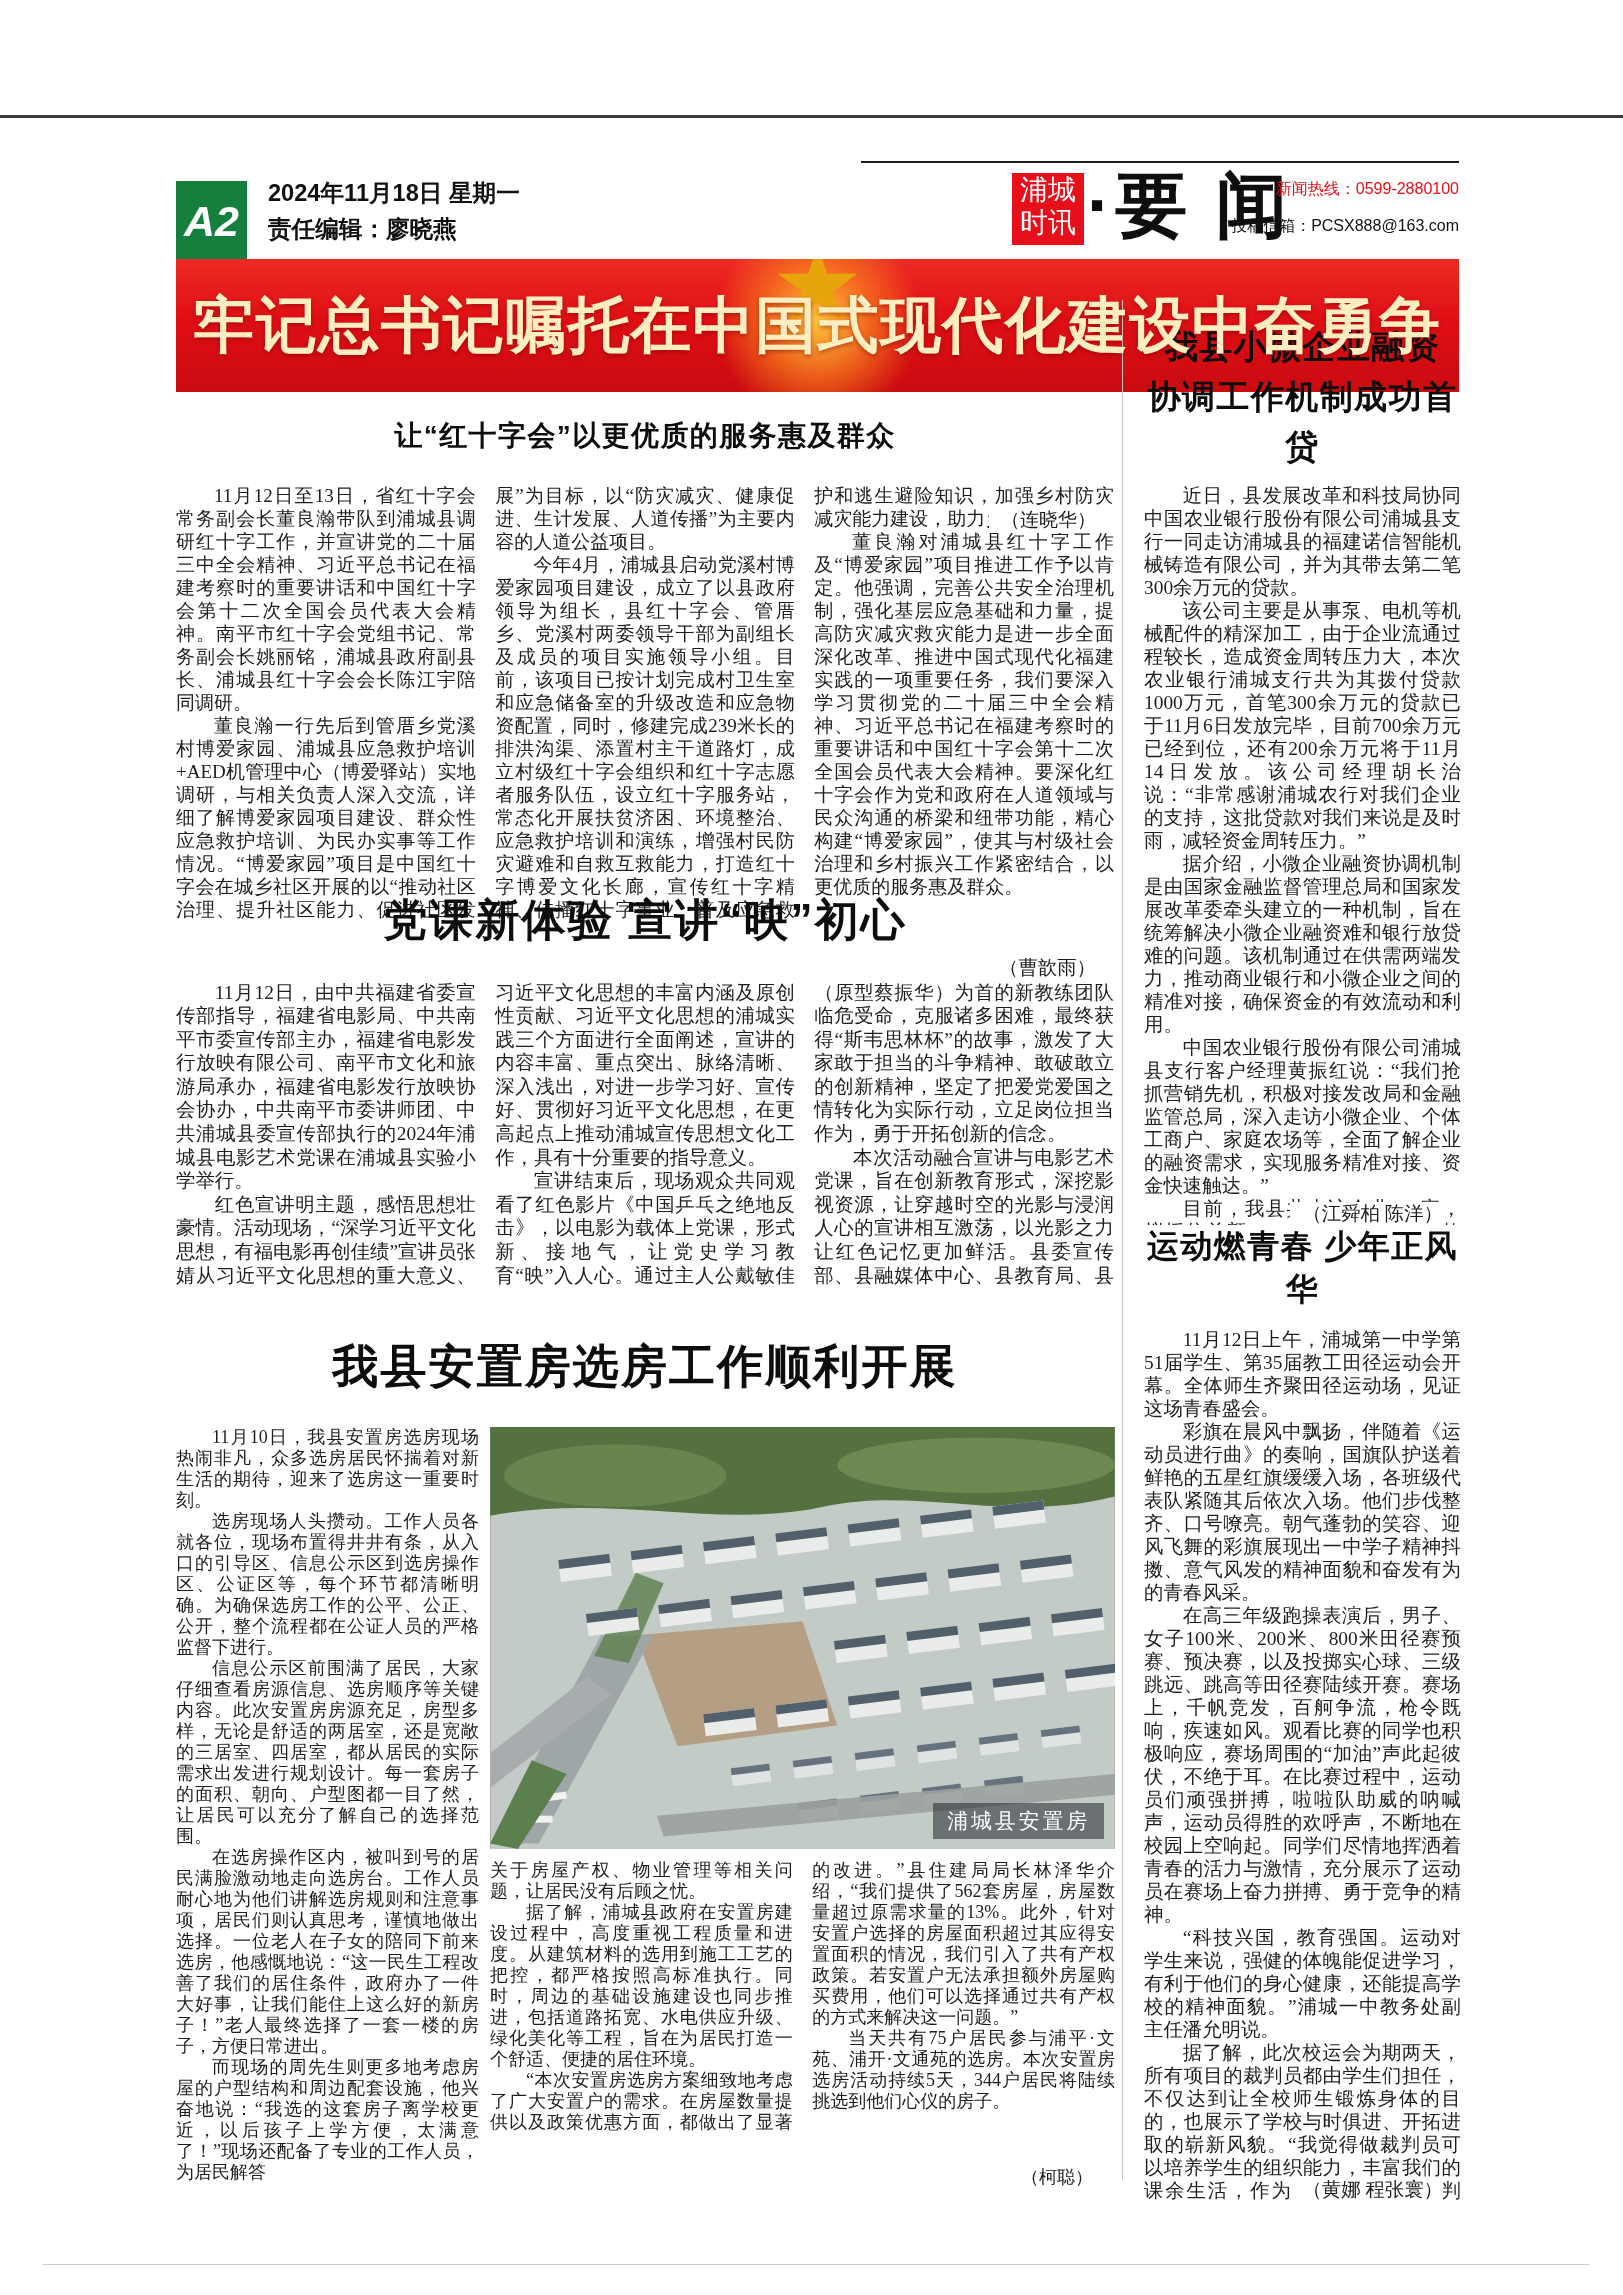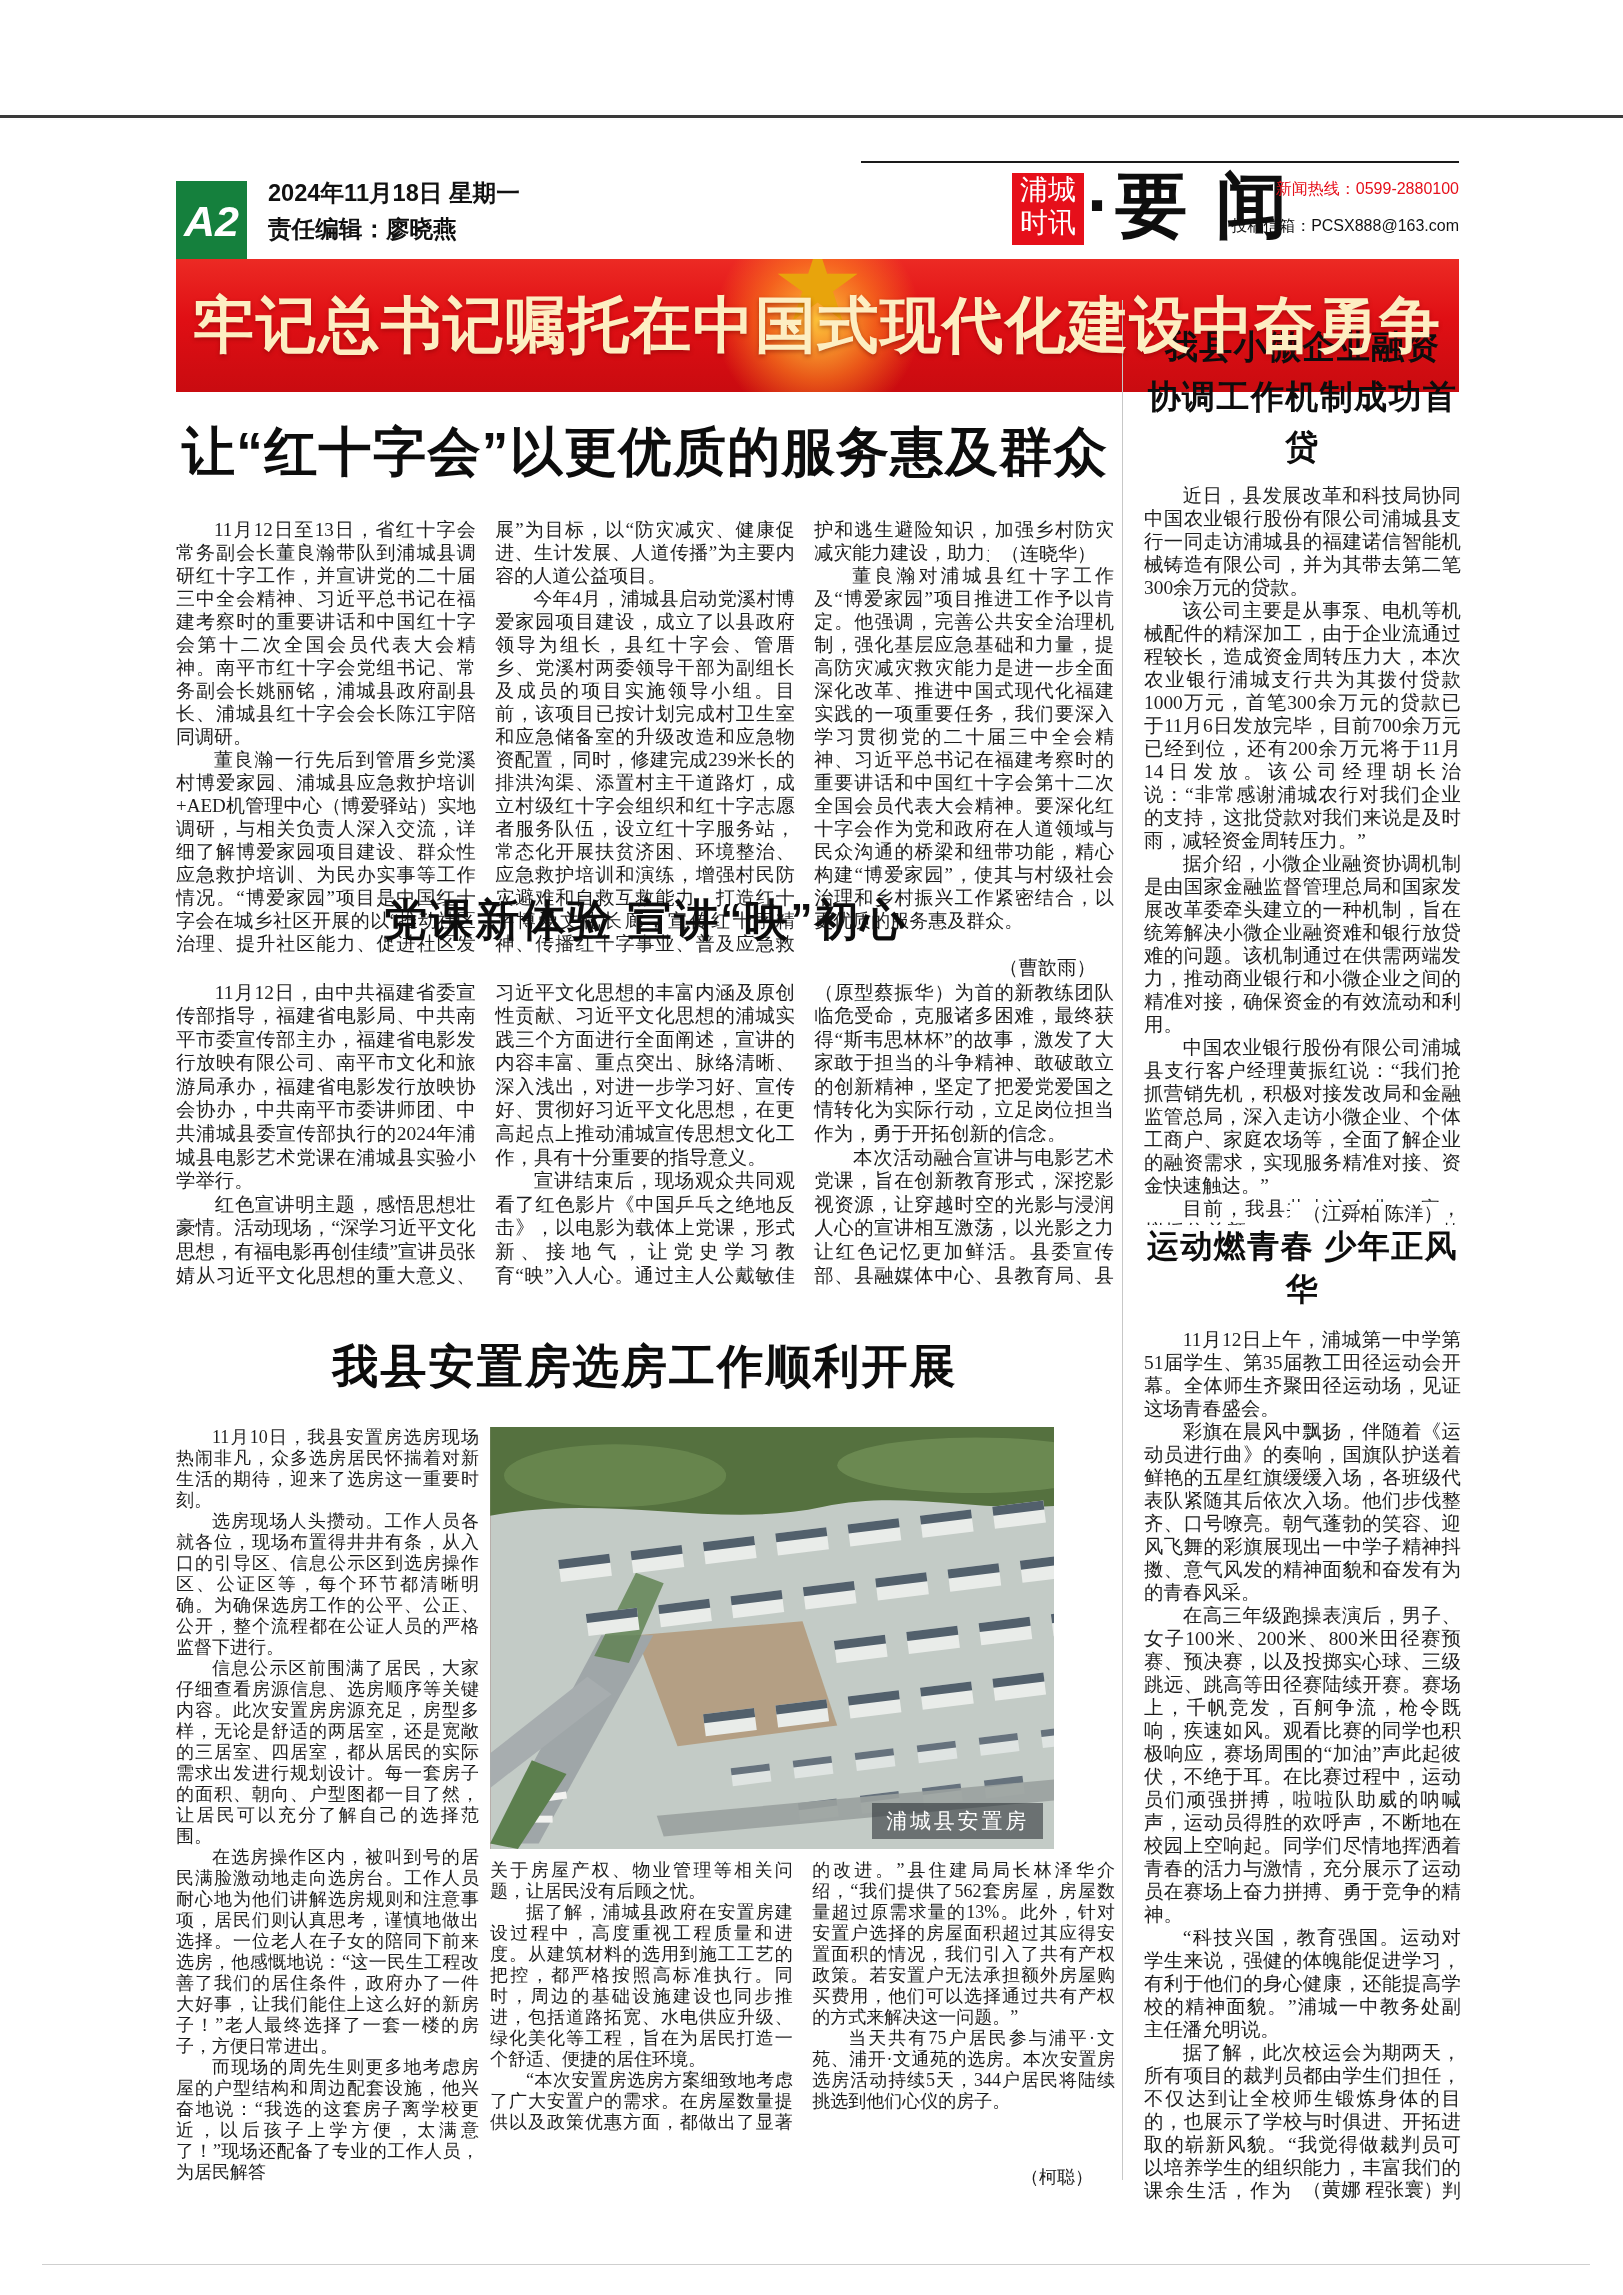--- a/index.html
+++ b/index.html
@@ -28,35 +28,35 @@
                font-family:"DejaVu Sans",sans-serif;}
   .banner-text{position:relative;z-index:2;text-align:center;line-height:133px;font-family:"Liberation Sans",sans-serif;
                font-weight:900;font-size:61px;letter-spacing:1.4px;color:#fdeec2;text-shadow:0 2.1px 4.2px rgba(110,0,0,.45);}
   
   .a-title{font-family:"Liberation Sans",sans-serif;font-weight:900;color:#0d0d0d;text-align:center;}
   .cols{column-gap:19.4px;text-align:justify;overflow:hidden;position:relative;}
   .para{margin:0;text-indent:2em;}
   .byline{position:absolute;right:18px;bottom:0;background:#fff;padding-left:12px;}
   
   .art1{position:absolute;left:176px;top:406px;width:938px;}
-  .art1 .a-title{font-size:53px;letter-spacing:1.4px;margin:11px 0 29px;}
+  .art1 .a-title{font-size:28px;letter-spacing:1.4px;margin:11px 0 29px;}
   .art1 .cols{column-count:3;height:455px;font-size:19px;line-height:23px;}
   .art1 .byline{font-size:19px;}
   
   .art2{position:absolute;left:176px;top:891px;width:938px;}
   .art2 .a-title{font-size:44px;letter-spacing:2.1px;margin:0 0 30.5px;}
   .art2 .cols{column-count:3;height:328px;font-size:19.4px;line-height:23.6px;}
   .art2 .byline{font-size:19.4px;}
   
   .art3{position:absolute;left:176px;top:1336px;width:938px;}
   .art3 .a-title{font-size:46px;letter-spacing:2.1px;margin:0 0 29px;}
   .art3-body{position:relative;height:781px;}
   .h-col1{position:absolute;left:0;top:0;width:303px;height:769px;overflow:hidden;
           font-size:18px;line-height:21px;text-align:justify;}
-  .photo{position:absolute;left:314px;top:0;width:564px;height:422px;overflow:hidden;background:#7f1d1d;}
+  .photo{position:absolute;left:314px;top:0;width:625px;height:422px;overflow:hidden;background:#7f1d1d;}
   .photo svg{display:block;}
   .caption{position:absolute;right:11px;bottom:9.7px;background:rgba(35,40,45,.55);color:#fff;
            font-family:"Liberation Sans",sans-serif;font-size:21px;padding:4.2px 14px;letter-spacing:2.8px;}
   .h-below{position:absolute;left:314px;top:433px;width:625px;height:328px;column-count:2;column-gap:19.4px;
            font-size:18px;line-height:21px;text-align:justify;overflow:hidden;position:absolute;}
   .h-below .para:first-child{text-indent:0;}
   .art3 .byline{font-size:18px;}
   
   .rail-divider{position:absolute;left:1122px;top:300px;width:1.4px;height:1880px;background:#c7c7c7;}
   .rail{position:absolute;left:1144px;top:298px;width:317px;}

